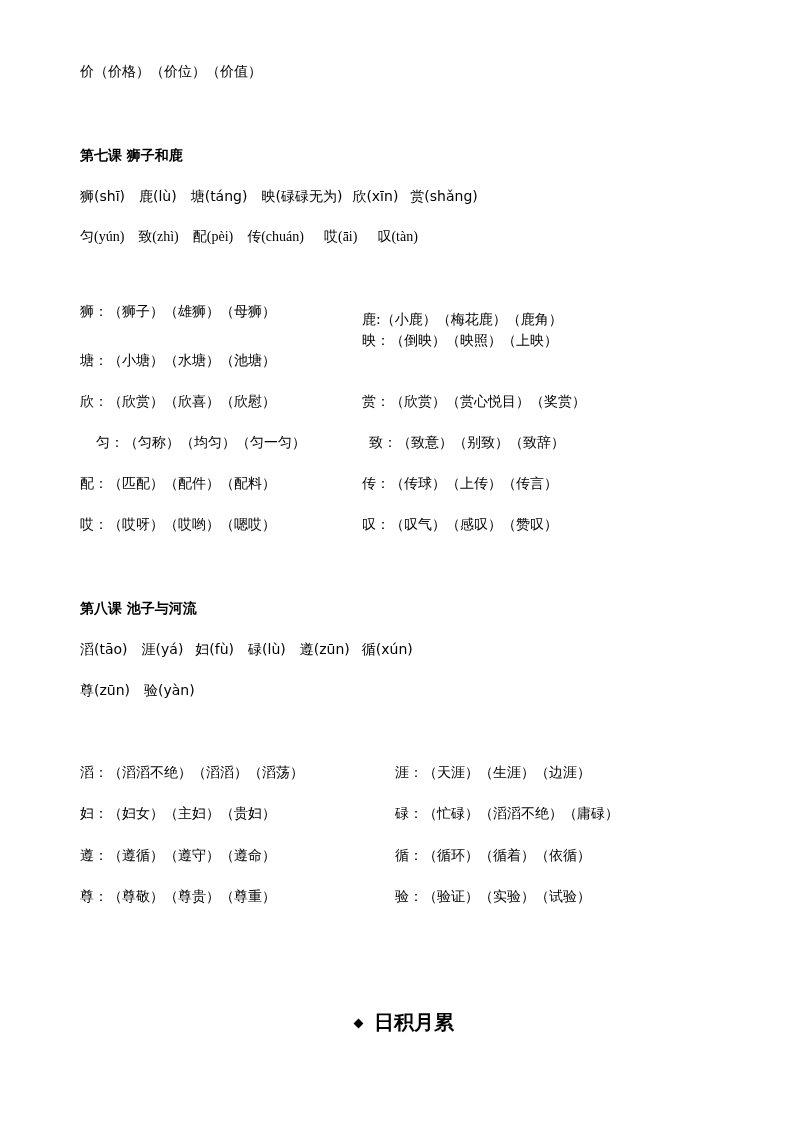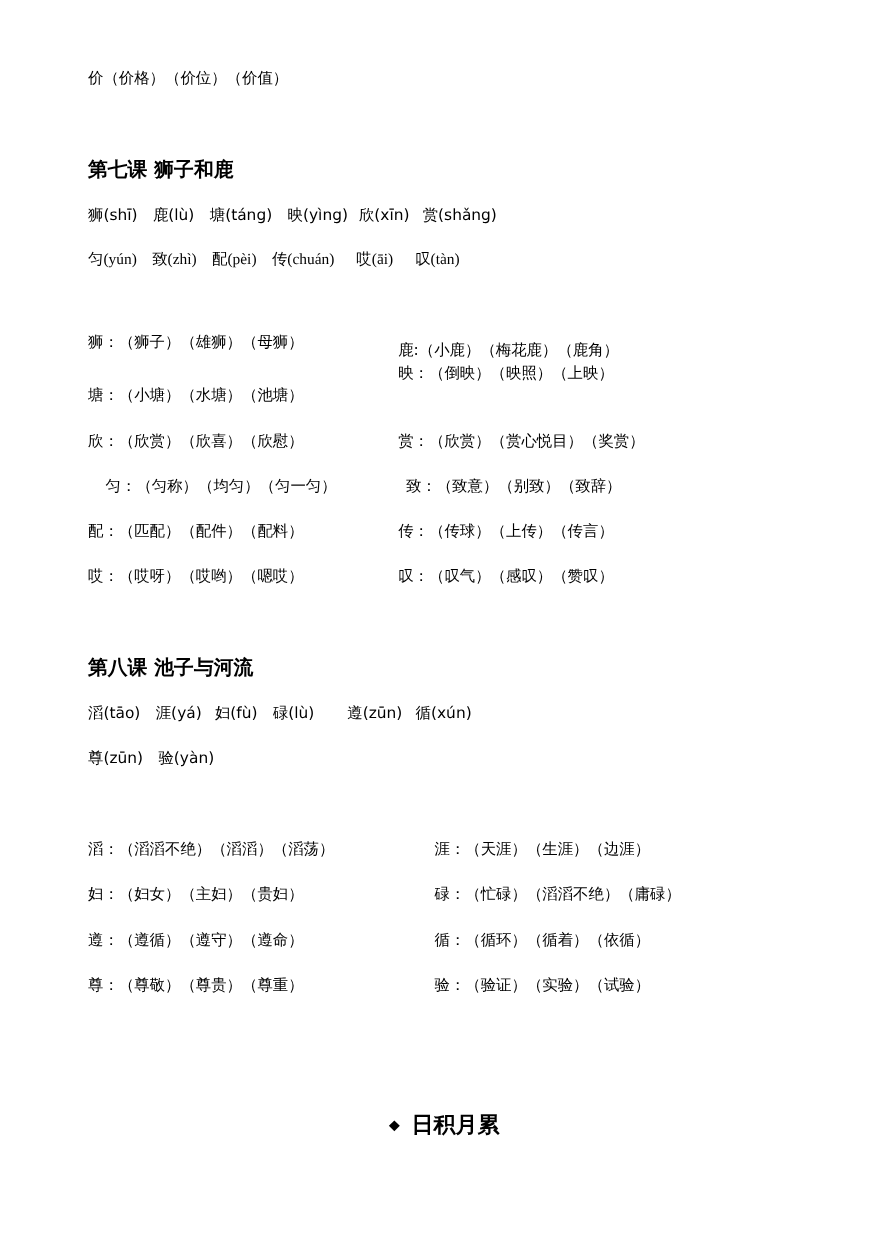--- a/index.html
+++ b/index.html
@@ -10,21 +10,21 @@
   body {
     width: 793px;
     height: 1123px;
     position: relative;
     overflow: hidden;
     font-family: "DejaVu Sans", "Liberation Sans", sans-serif;
     color: #000000;
     font-size: 14px;
   }
   .abs { position: absolute; white-space: nowrap; line-height: 20px; }
-  .heading { font-weight: bold; font-size: 18px; }
+  .heading { font-weight: bold; font-size: 14px; }
   .bold-title {
     font-weight: bold;
     font-size: 20px;
     line-height: 24px;
   }
   .diamond {
     display: inline-block;
     width: 7px;
     height: 7px;
     background: #000;
@@ -38,21 +38,21 @@
 </head>
 <body>
 
 <div>
 
   <div class="abs" style="left:80px; top:61px;">价（价格）（价位）（价值）</div>
 
   <div class="abs heading" style="left:80px; top:145px;">第七课 狮子和鹿</div>
 
   <div class="abs" style="left:80px; top:186px;">
-    <span style="margin-right:14px">狮(shī)</span><span style="margin-right:14px">鹿(lù)</span><span style="margin-right:14px">塘(táng)</span><span style="margin-right:10px">映(yìng)</span><span style="margin-right:12px">欣(xīn)</span><span>赏(shǎng)</span>
+    <span style="margin-right:14px">狮(shī)</span><span style="margin-right:14px">鹿(lù)</span><span style="margin-right:14px">塘(táng)</span><span style="margin-right:10px">映(碌碌无为)</span><span style="margin-right:12px">欣(xīn)</span><span>赏(shǎng)</span>
   </div>
 
   <div class="abs" style="left:80px; top:227px;font-family:Liberation Serif, serif;">
     <span style="margin-right:14px">匀(yún)</span><span style="margin-right:14px">致(zhì)</span><span style="margin-right:14px">配(pèi)</span><span style="margin-right:20px">传(chuán)</span><span style="margin-right:20px">哎(āi)</span><span>叹(tàn)</span>
   </div>
 
   <div class="abs" style="left:80px; top:301px;">狮：（狮子）（雄狮）（母狮）</div>
   <div class="abs" style="left:362px; top:309px;">鹿:（小鹿）（梅花鹿）（鹿角）</div>
 
   <div class="abs" style="left:80px; top:350px;">塘：（小塘）（水塘）（池塘）</div>
@@ -66,21 +66,21 @@
 
   <div class="abs" style="left:80px; top:473px;">配：（匹配）（配件）（配料）</div>
   <div class="abs" style="left:362px; top:473px;">传：（传球）（上传）（传言）</div>
 
   <div class="abs" style="left:80px; top:514px;">哎：（哎呀）（哎哟）（嗯哎）</div>
   <div class="abs" style="left:362px; top:514px;">叹：（叹气）（感叹）（赞叹）</div>
 
   <div class="abs heading" style="left:80px; top:598px;">第八课 池子与河流</div>
 
   <div class="abs" style="left:80px; top:639px;">
-    <span style="margin-right:14px">滔(tāo)</span><span style="margin-right:12px">涯(yá)</span><span style="margin-right:14px">妇(fù)</span><span style="margin-right:30px">碌(lù)</span><span style="margin-right:12px">遵(zūn)</span><span>循(xún)</span>
+    <span style="margin-right:14px">滔(tāo)</span><span style="margin-right:12px">涯(yá)</span><span style="margin-right:14px">妇(fù)</span><span style="margin-right:14px">碌(lù)</span><span style="margin-right:12px">遵(zūn)</span><span>循(xún)</span>
   </div>
 
   <div class="abs" style="left:80px; top:680px;">
     <span style="margin-right:14px">尊(zūn)</span><span>验(yàn)</span>
   </div>
 
   <div class="abs" style="left:80px; top:762px;">滔：（滔滔不绝）（滔滔）（滔荡）</div>
   <div class="abs" style="left:395px; top:762px;">涯：（天涯）（生涯）（边涯）</div>
 
   <div class="abs" style="left:80px; top:803px;">妇：（妇女）（主妇）（贵妇）</div>

